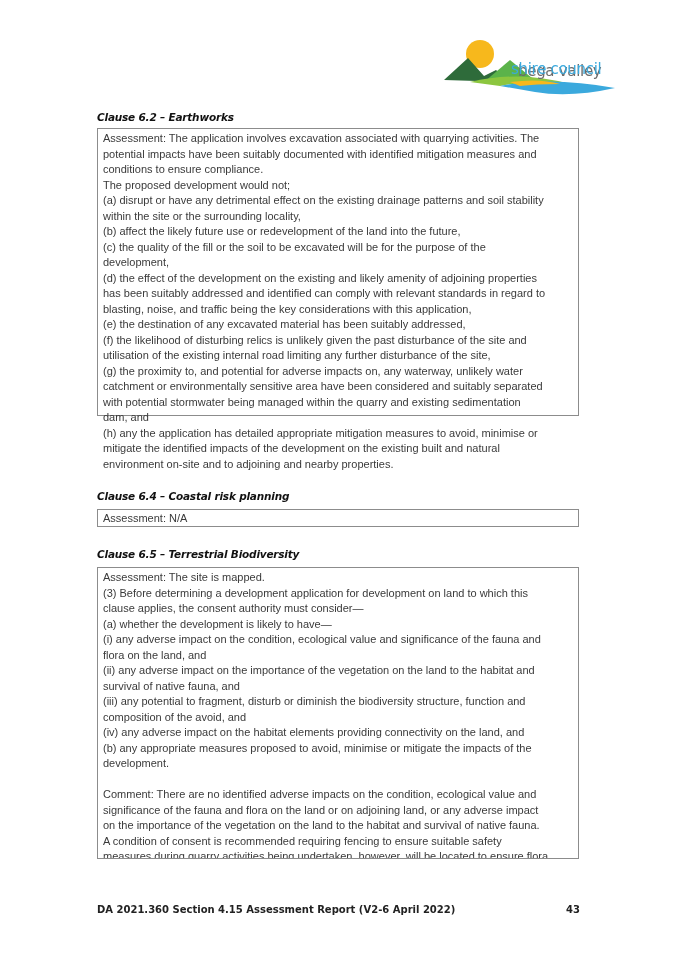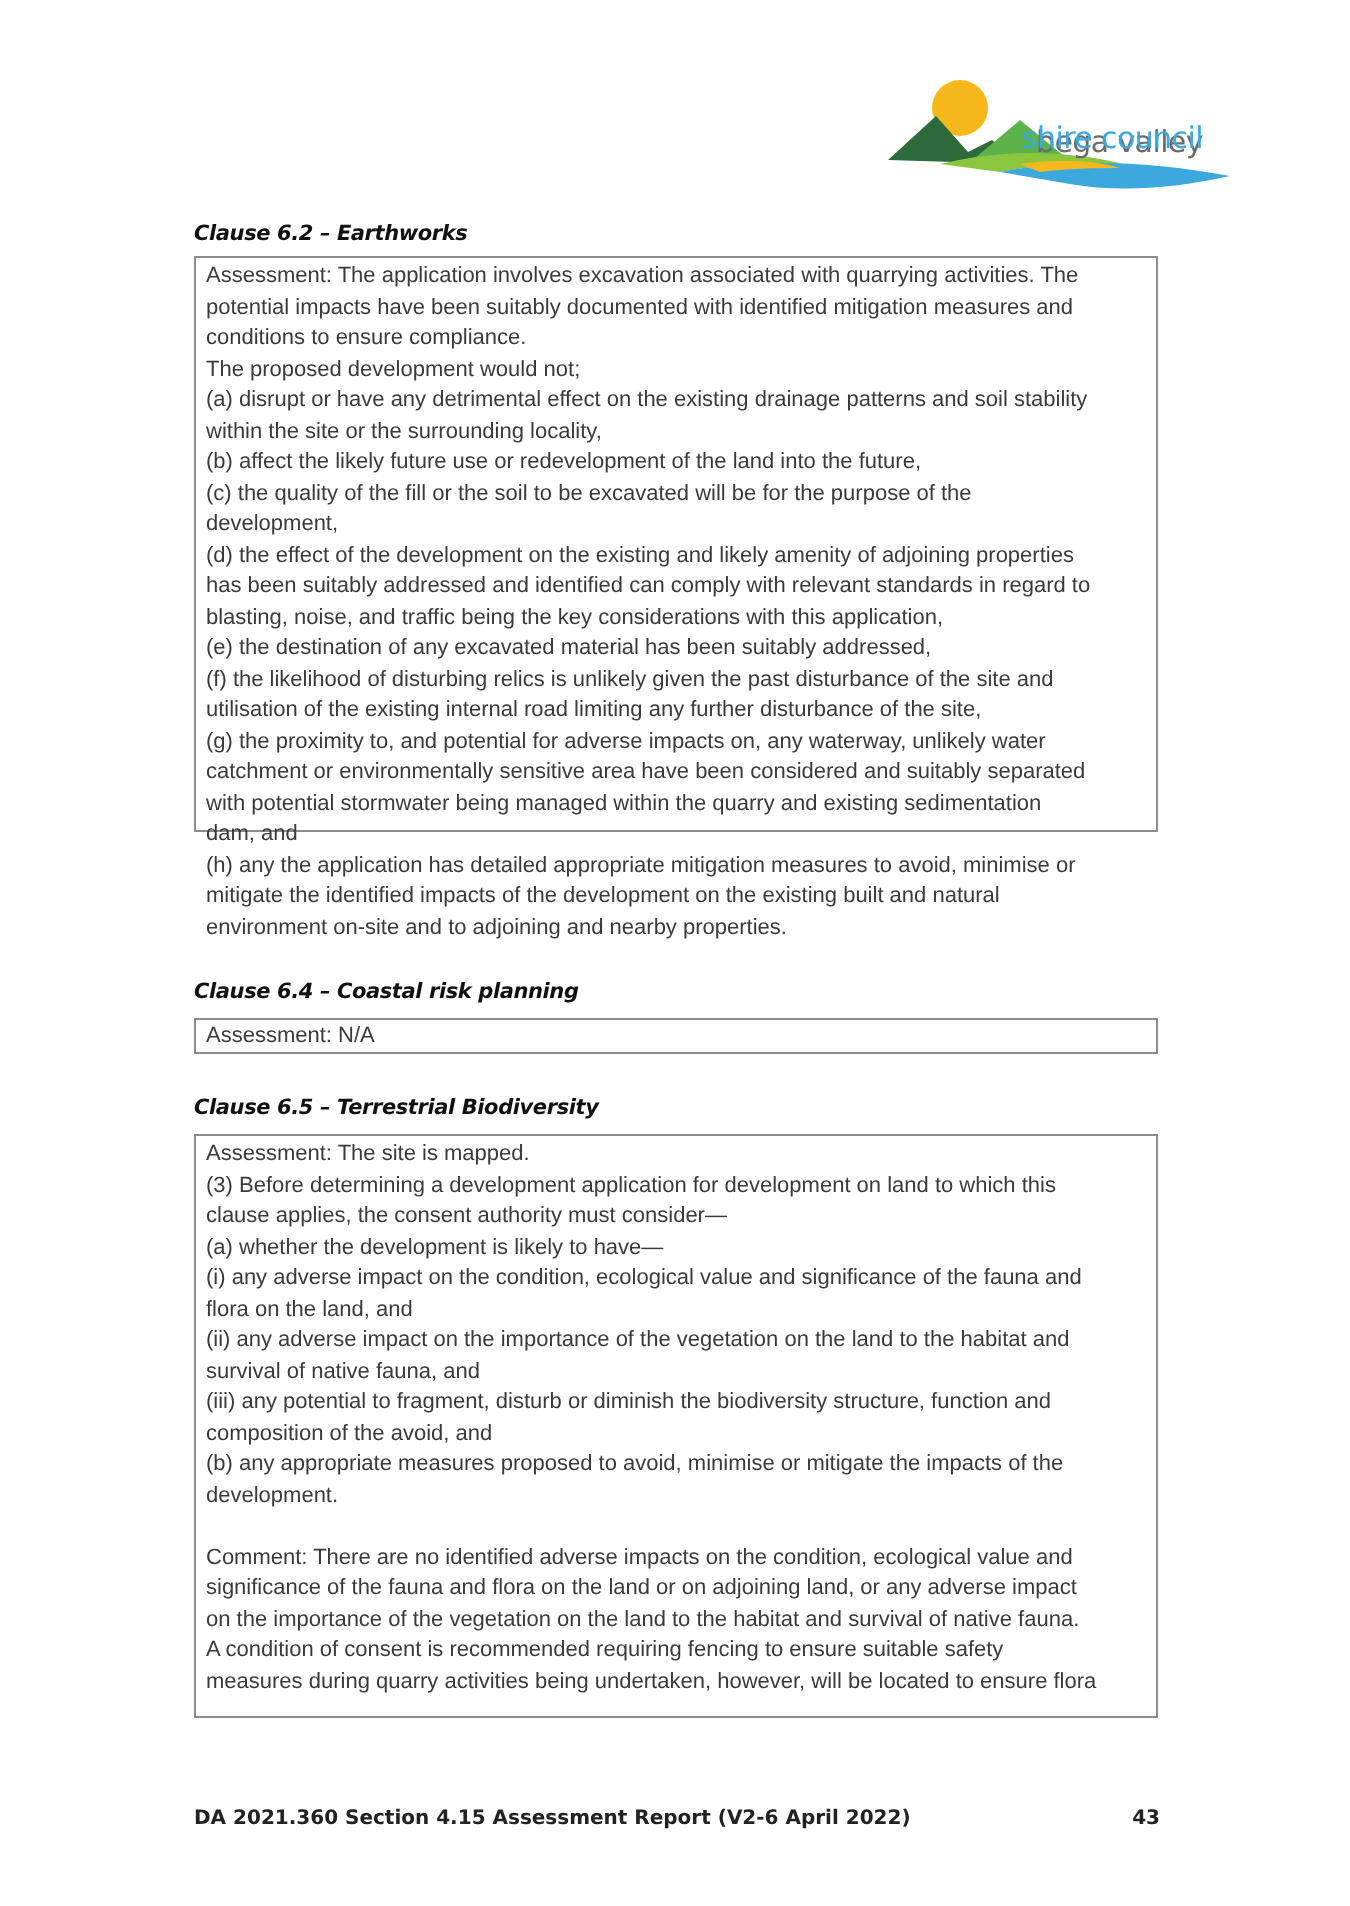--- a/index.html
+++ b/index.html
@@ -66,20 +66,21 @@
     <p>Assessment: The site is mapped.</p>
     <p>(3)  Before determining a development application for development on land to which this</p>
     <p>clause applies, the consent authority must consider—</p>
     <p>(a)  whether the development is likely to have—</p>
     <p>(i)  any adverse impact on the condition, ecological value and significance of the fauna and</p>
     <p>flora on the land, and</p>
     <p>(ii)  any adverse impact on the importance of the vegetation on the land to the habitat and</p>
     <p>survival of native fauna, and</p>
     <p>(iii)  any potential to fragment, disturb or diminish the biodiversity structure, function and</p>
     <p>composition of the avoid, and</p>
+    <p>(iv)  any adverse impact on the habitat elements providing connectivity on the land, and</p>
     <p>(b)  any appropriate measures proposed to avoid, minimise or mitigate the impacts of the</p>
     <p>development.</p>
     <p class="gap"></p>
     <p>Comment: There are no identified adverse impacts on the condition, ecological value and</p>
     <p>significance of the fauna and flora on the land or on adjoining land, or any adverse impact</p>
     <p>on the importance of the vegetation on the land to the habitat and survival of native fauna.</p>
     <p>A condition of consent is recommended requiring fencing to ensure suitable safety</p>
     <p>measures during quarry activities being undertaken, however, will be located to ensure flora</p>
   </div>
 

